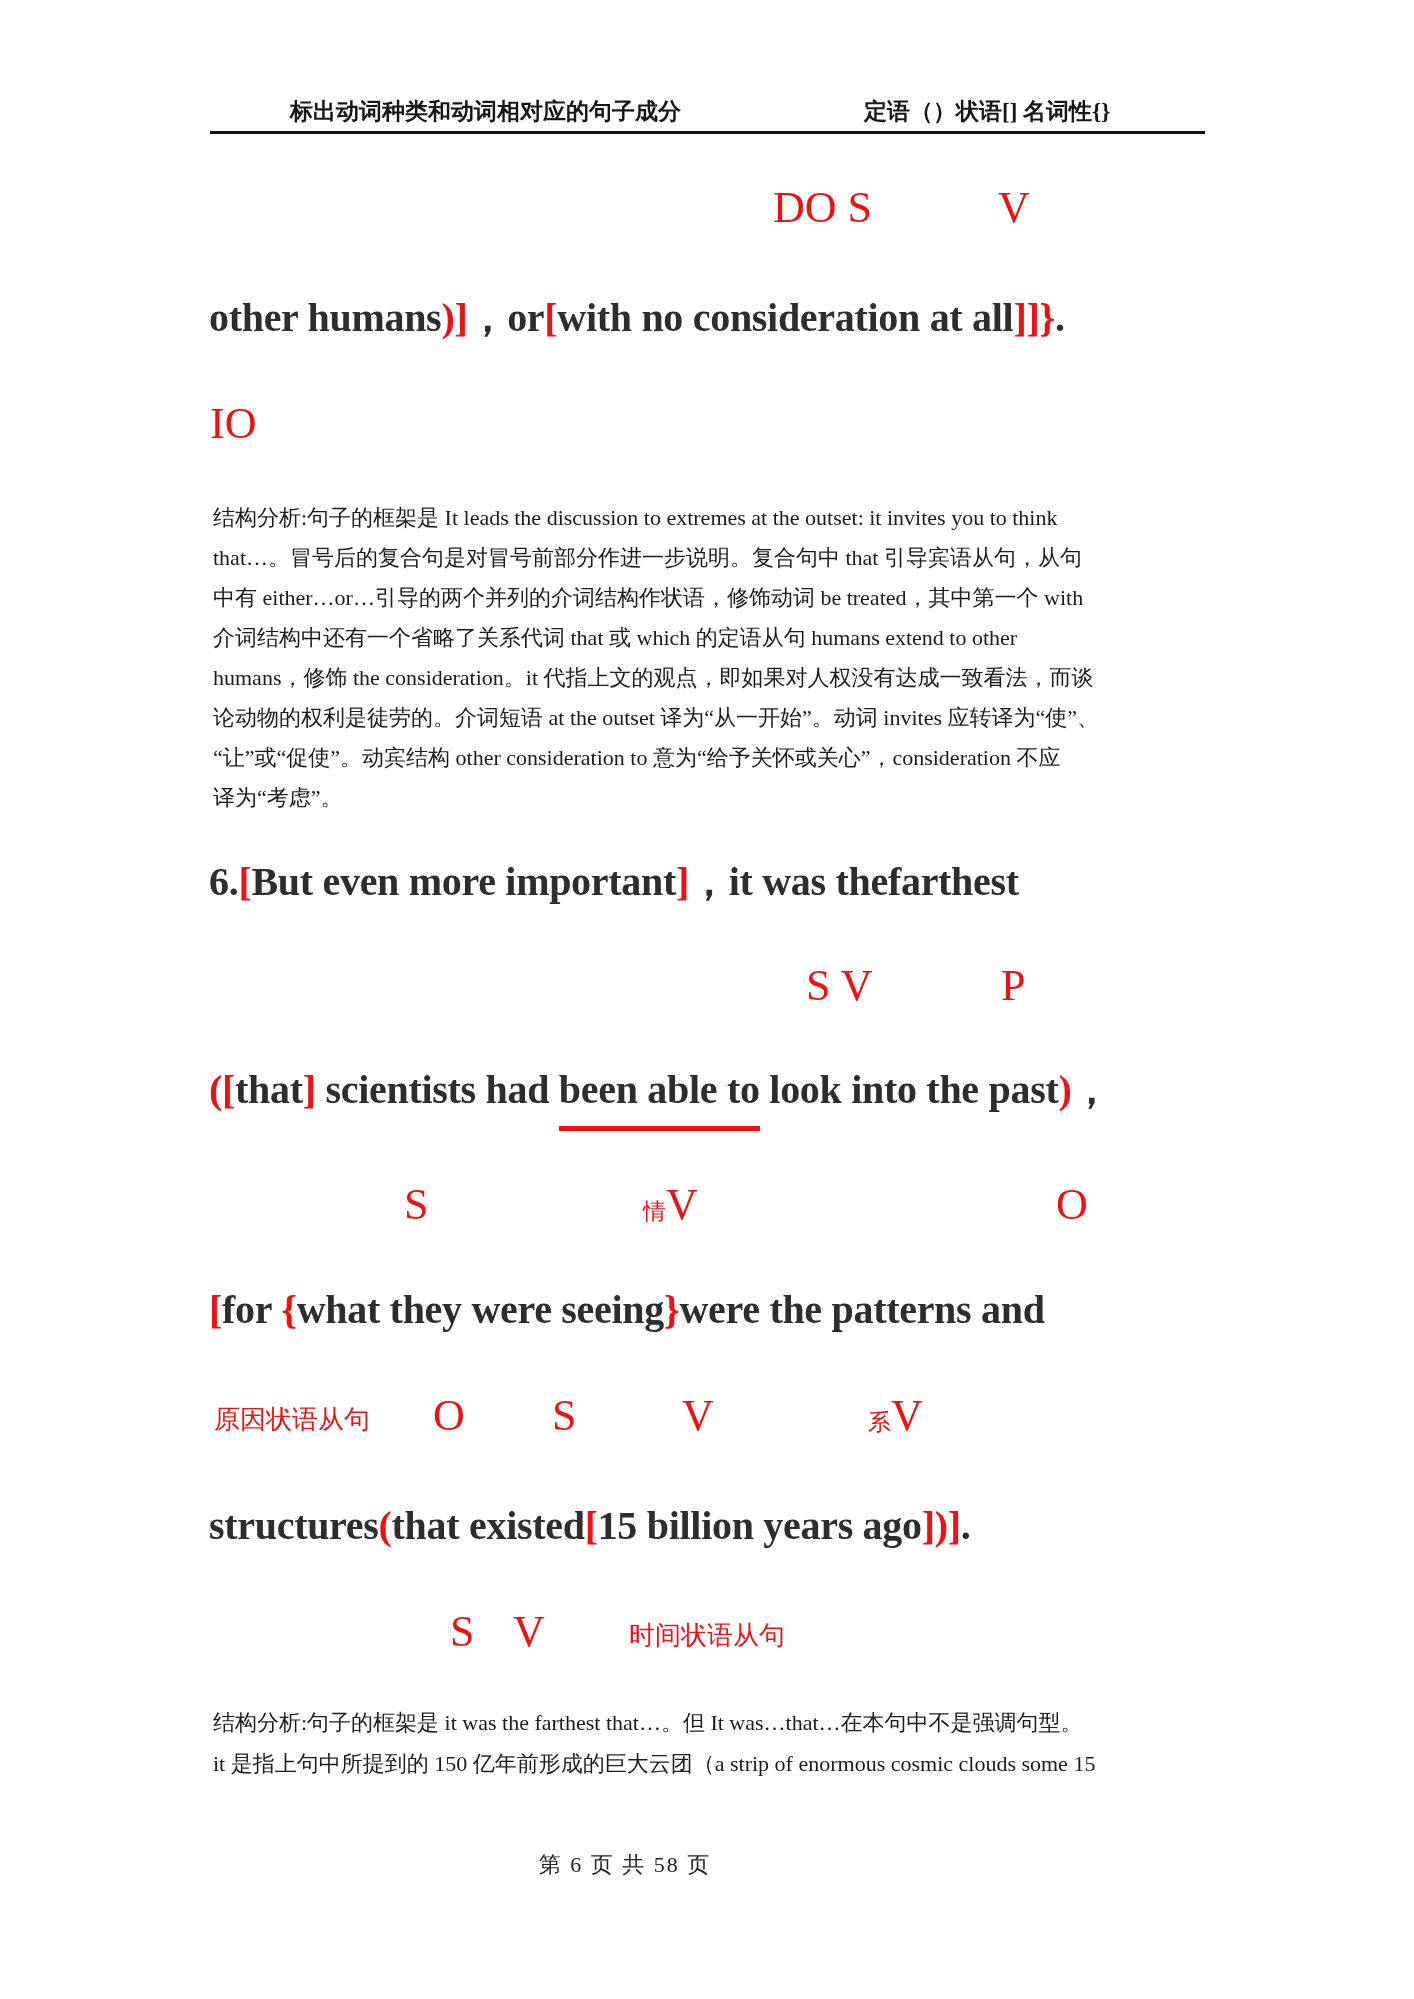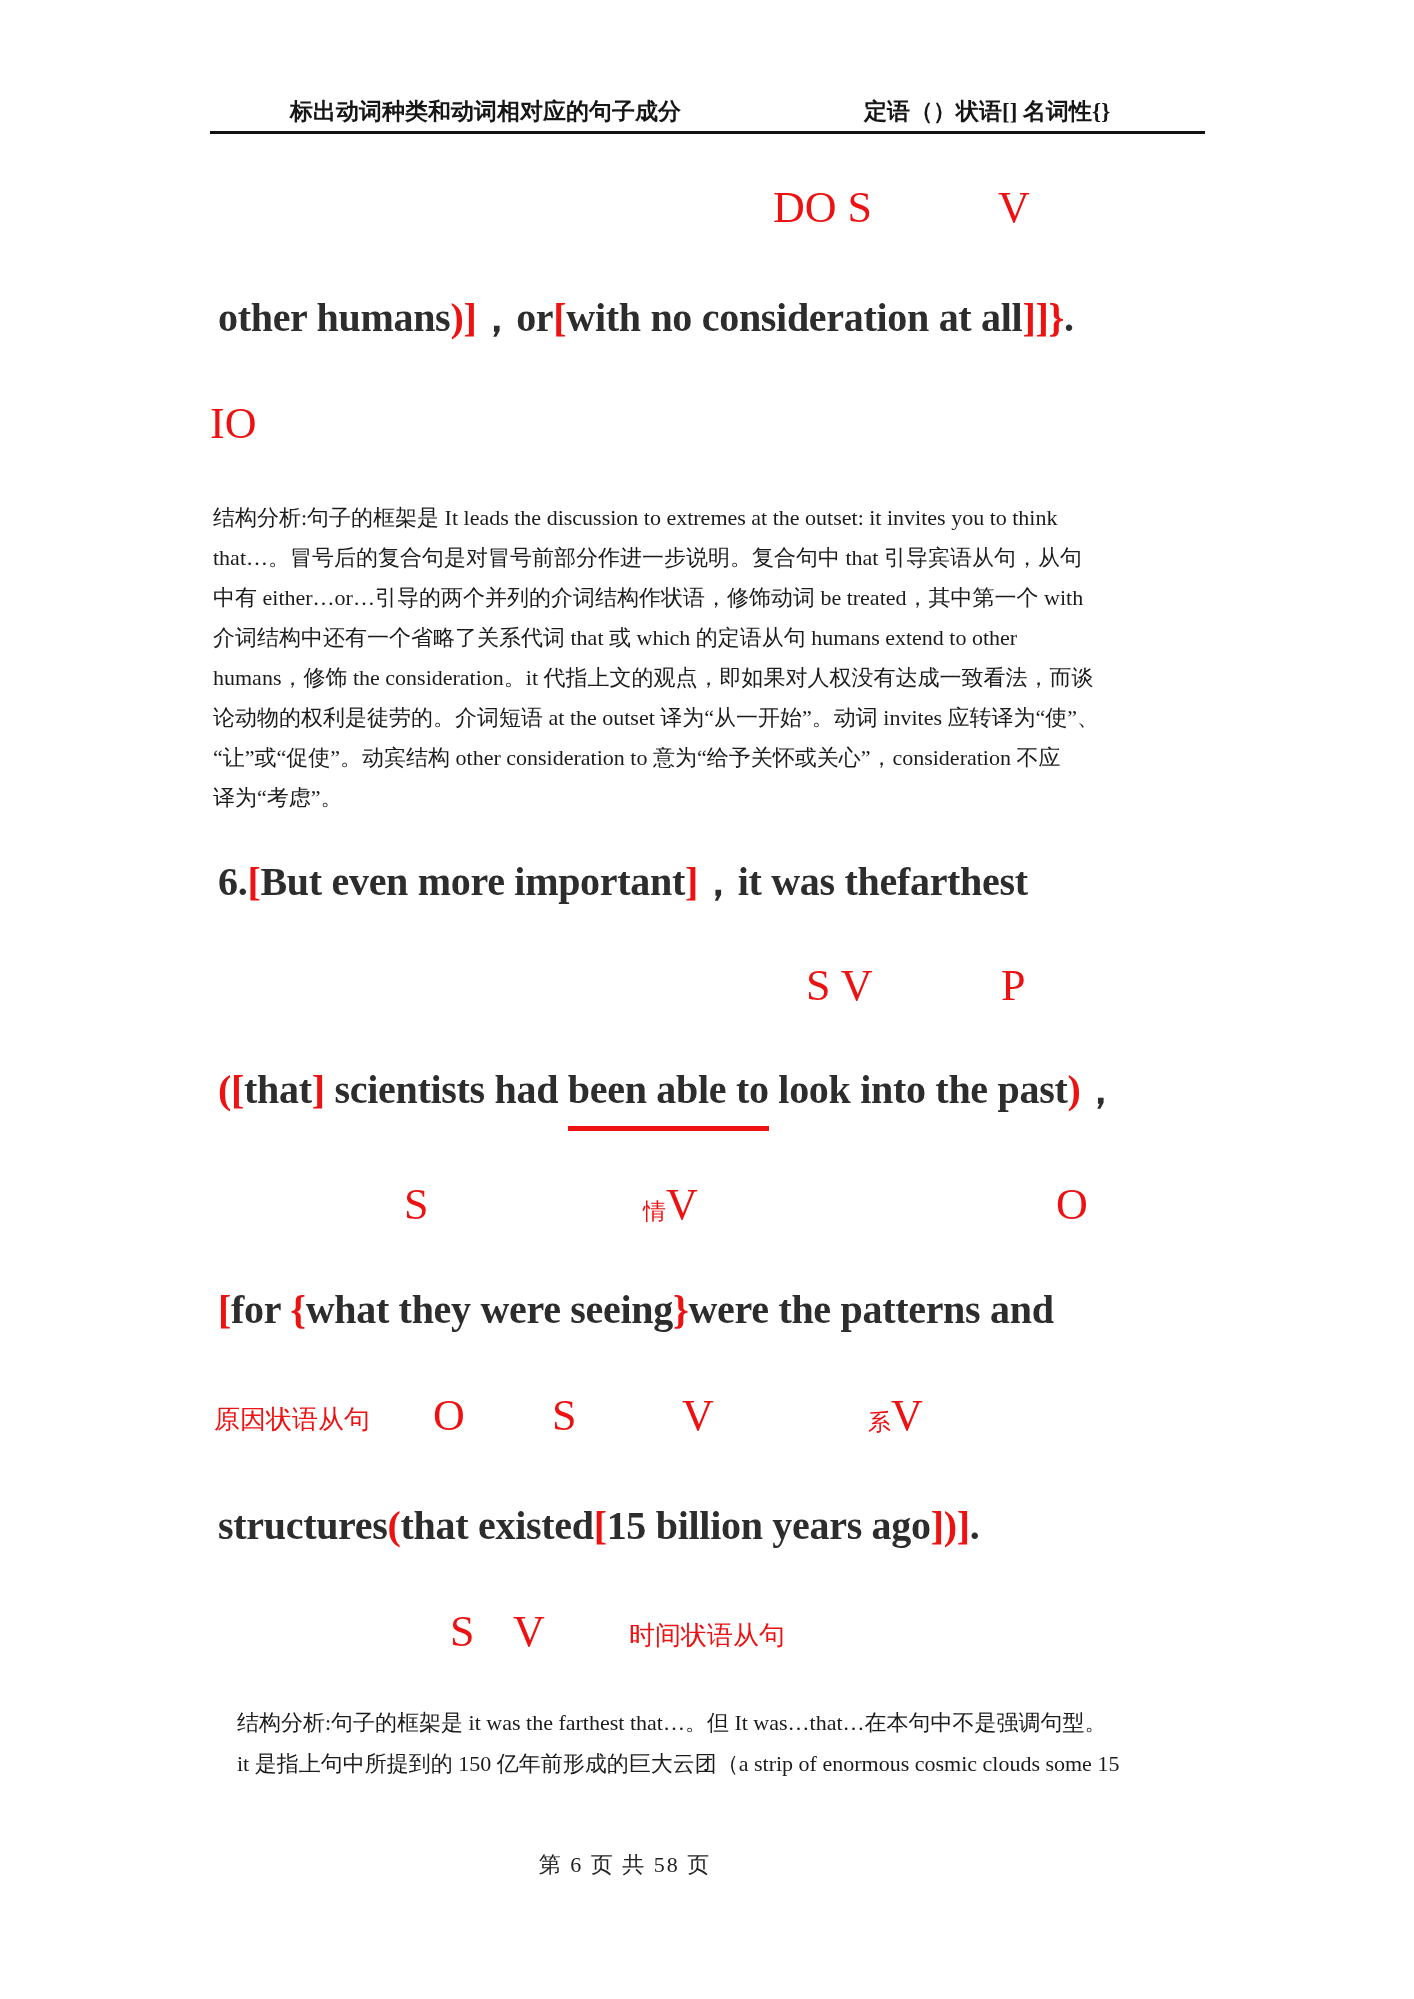--- a/index.html
+++ b/index.html
@@ -36,21 +36,21 @@
     position:absolute;
     color:var(--red);
     font-size:44px;
     line-height:1.05;
     white-space:nowrap;
   }
   .lbl-zh{font-size:26px;line-height:1.55;}
   .zh-small{font-size:23px;}
   .bigline{
     position:absolute;
-    left:218px;
+    left:209px;
     font-size:40px;
     font-weight:bold;
     color:var(--dark);
     letter-spacing:-0.3px;
     white-space:nowrap;
     line-height:1.2;
     text-align:center;
   }
   .bigline .r{color:var(--red);}
   .bigline .u{border-bottom:5px solid var(--red);padding-bottom:14px;}
@@ -121,20 +121,20 @@
   <span class="lbl" style="left:552px;top:1393px;">S</span>
   <span class="lbl" style="left:682px;top:1393px;">V</span>
   <span class="lbl" style="left:868px;top:1393px;"><span class="zh-small">系</span><span>V</span></span>
 
   <div class="bigline" style="top:1502px;"><span>structures</span><span class="r">(</span><span>that existed</span><span class="r">[</span><span>15 billion years ago</span><span class="r">])]</span><span>.</span></div>
 
   <span class="lbl" style="left:450px;top:1609px;">S</span>
   <span class="lbl" style="left:513px;top:1609px;">V</span>
   <span class="lbl lbl-zh" style="left:629px;top:1616px;">时间状语从句</span>
 
-  <div class="para" style="top:1702px;margin-left:24px;">
+  <div class="para" style="top:1702px;">
     <div class="pline" style="height:41px;line-height:41px;">结构分析:句子的框架是 it was the farthest that…。但 It was…that…在本句中不是强调句型。</div>
     <div class="pline" style="height:41px;line-height:41px;">it 是指上句中所提到的 150 亿年前形成的巨大云团（a strip of enormous cosmic clouds some 15</div>
   </div>
 
   <div class="footer">第 6 页 共 58 页</div>
 
 </div>
 
 </body></html>

